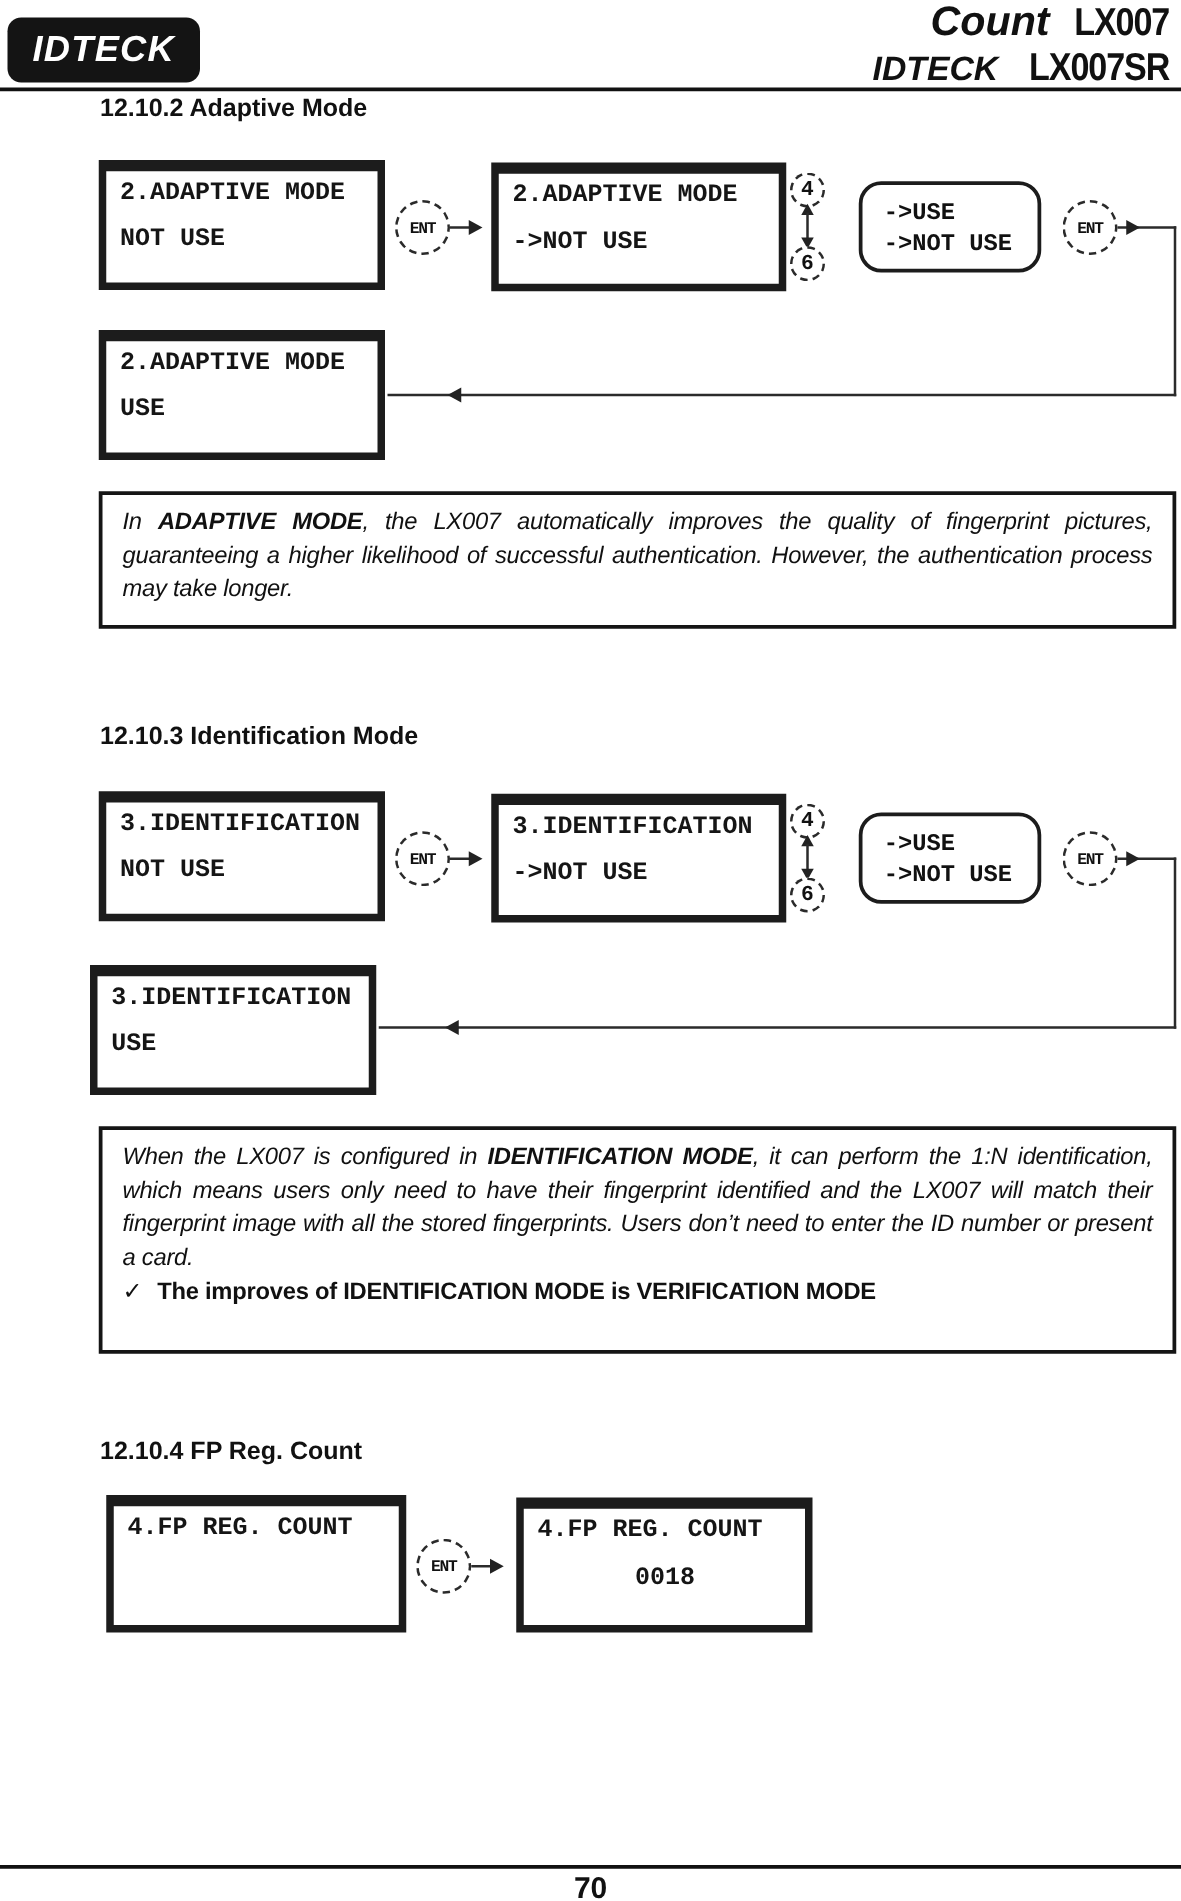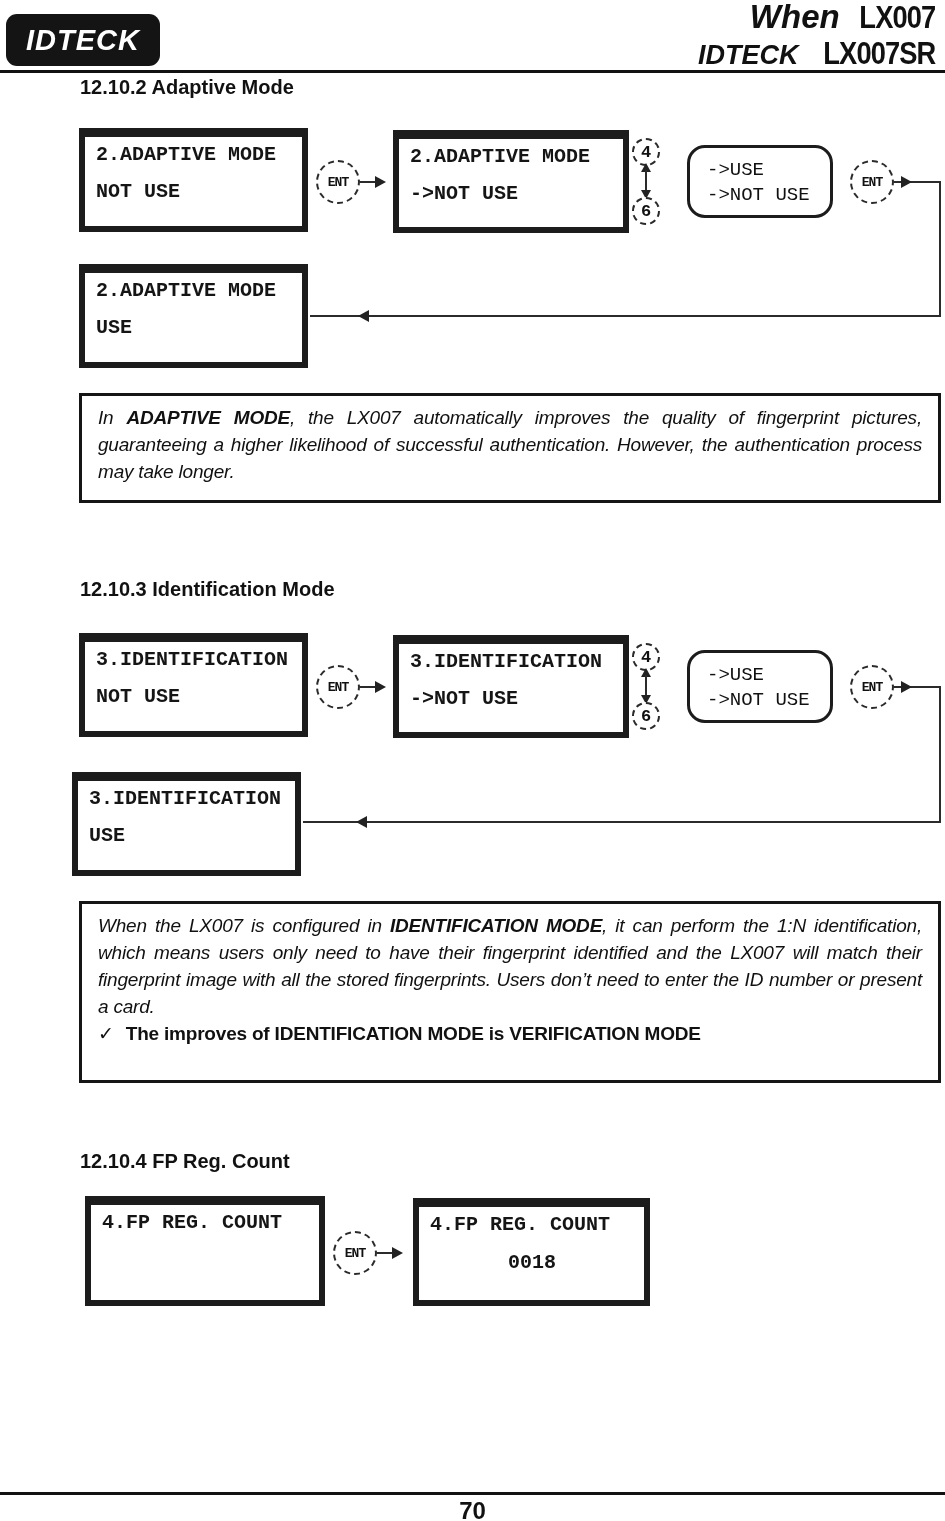--- a/index.html
+++ b/index.html
@@ -32,21 +32,21 @@
   .ent{position:absolute;width:44px;height:44px;box-sizing:border-box;border:2px dashed #2a2a2a;
        border-radius:50%;background:#fff;display:flex;align-items:center;justify-content:center;
        font-family:"Liberation Mono",monospace;font-weight:700;font-size:13px;letter-spacing:-1px;}
   .key{position:absolute;width:28px;height:28px;box-sizing:border-box;border:2px dashed #2a2a2a;
        border-radius:50%;background:#fff;display:flex;align-items:center;justify-content:center;
        font-family:"Liberation Mono",monospace;font-weight:700;font-size:17px;}
 
   
   .opt{position:absolute;box-sizing:border-box;border:3px solid #1c1c1c;border-radius:18px;
        background:#fff;padding:10px 0 0 17px;font-family:"Liberation Mono",monospace;
-       font-weight:400;font-size:19px;line-height:25px;}
+       font-weight:700;font-size:19px;line-height:25px;}
   .opt div{white-space:pre;}
 
   
   .hline{position:absolute;height:2px;background:#2b2b2b;}
   .vline{position:absolute;width:2px;background:#2b2b2b;}
   .tri-r{position:absolute;width:0;height:0;border-top:6px solid transparent;
          border-bottom:6px solid transparent;border-left:11px solid #222;}
   .tri-l{position:absolute;width:0;height:0;border-top:6px solid transparent;
          border-bottom:6px solid transparent;border-right:11px solid #222;}
   .tri-u{position:absolute;width:0;height:0;border-left:5px solid transparent;
@@ -70,21 +70,21 @@
 </head>
 <body>
 
 <div class="page">
 
   <div class="logo">
     <span>IDTECK</span>
   </div>
   <div class="hdr-r">
     <div class="hdr-line">
-      <span class="brand-star">When</span>
+      <span class="brand-star">Count</span>
       <span class="model">LX007</span>
     </div>
     <div class="hdr-line">
       <span class="brand-idteck">IDTECK</span>
       <span class="model">LX007SR</span>
     </div>
   </div>
   <div class="hr-top"></div>
 
   <div class="h2" style="left:80px;top:76px;">12.10.2 Adaptive Mode</div>

